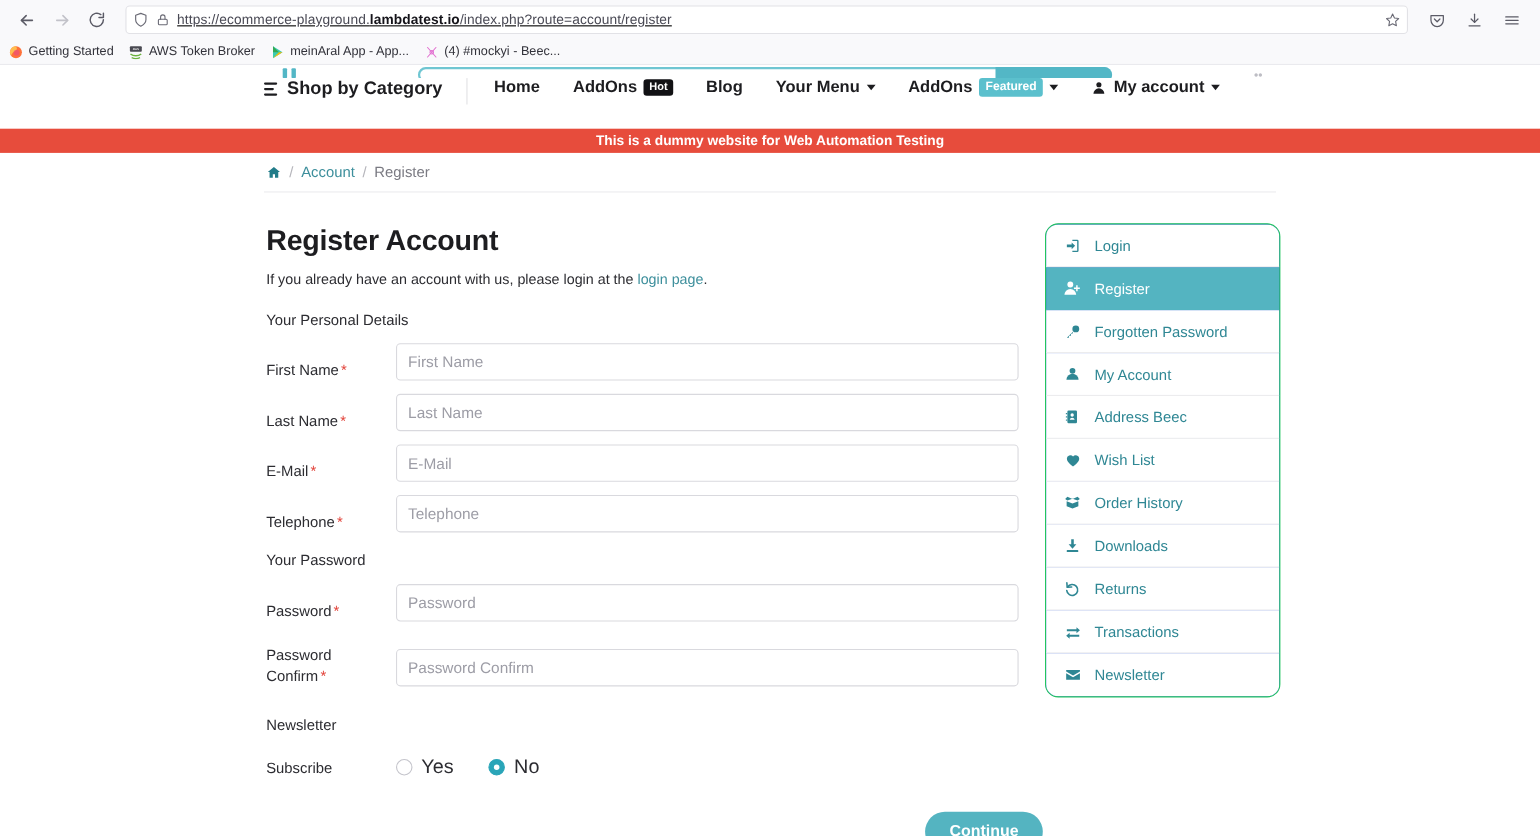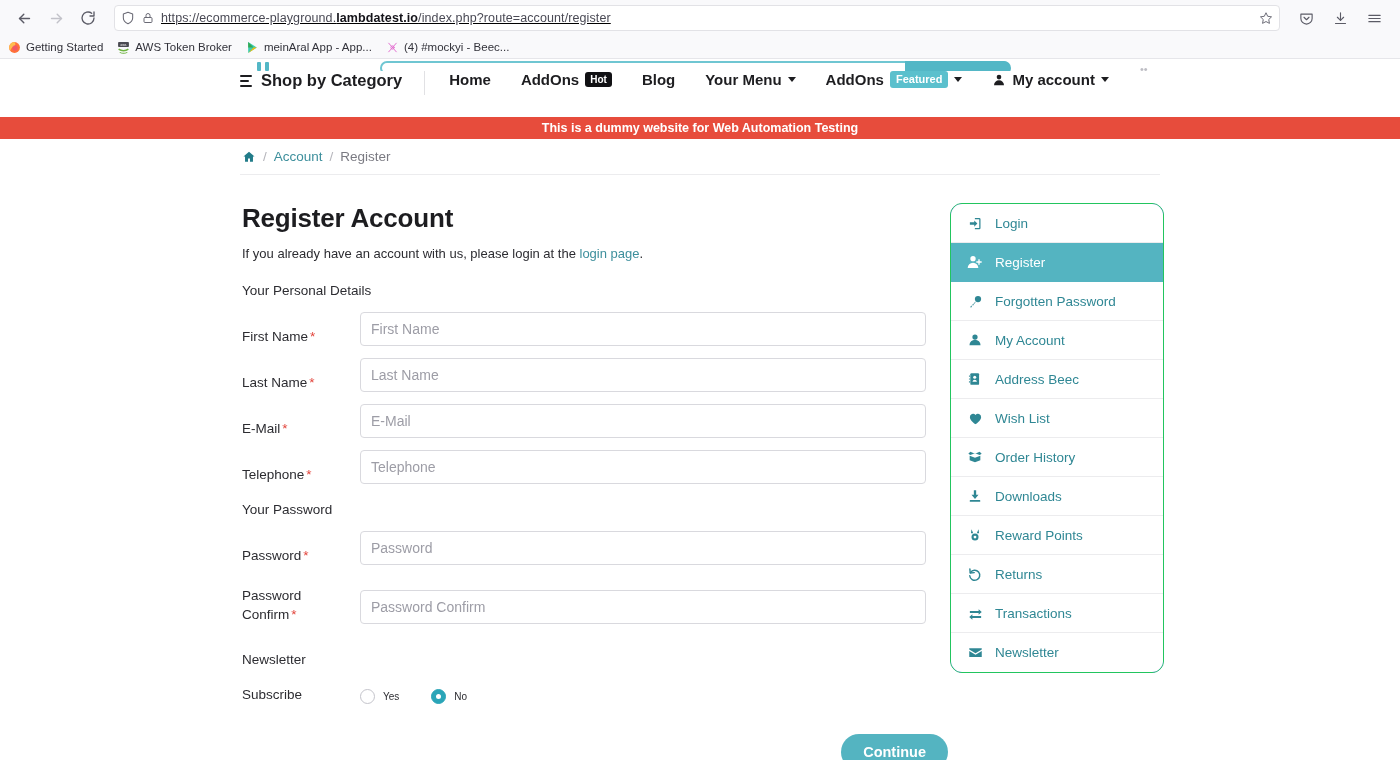--- a/index.html
+++ b/index.html
@@ -272,21 +272,21 @@
     display:flex; align-items:center; justify-content:center;
     flex:none;
   }
   .radio-mark.on {
     background: #2aa5b8;
     border-color: #2aa5b8;
   }
   .radio-mark.on::after {
     content:""; width:5px; height:5px; border-radius:50%; background:#fff; display:block;
   }
-  .radio-label { font-size: 10px; color:#2c2c31; }
+  .radio-label { font-size: 18px; color:#2c2c31; }
 
   
   #agree-row {
     display: flex;
     align-items: center;
     justify-content: flex-end;
     gap: 16px;
     margin-top: 30px;
     padding-right: 0px;
   }
@@ -685,30 +685,20 @@
             <span class="acc-ico">
               <svg width="14" height="14" viewBox="0 0 24 24" fill="currentColor">
                     <path d="M10 2h4v8h4l-6 7-6-7h4z"></path>
                     <rect x="3" y="19" width="18" height="3" rx="1"></rect>
                   </svg>
             </span>
             <span>Downloads</span>
           </div>
 
 
-          <div class="acc-item">
-            <span class="acc-ico">
-              <svg width="14" height="14" viewBox="0 0 24 24" fill="currentColor">
-                    <path d="M6 2l3 7H5zM18 2l-3 7h4z"></path>
-                    <circle cx="12" cy="15.5" r="6"></circle>
-                    <circle cx="12" cy="15.5" r="2.4" fill="#fff"></circle>
-                  </svg>
-            </span>
-            <span>Reward Points</span>
-          </div>
 
           <div class="acc-item">
             <span class="acc-ico">
               <svg width="15" height="15" viewBox="0 0 24 24" fill="none" stroke="currentColor" stroke-width="2.3" stroke-linecap="round" stroke-linejoin="round">
                     <path d="M4 9a8 8 0 1 1-1.2 5"></path>
                     <polyline points="3 3 3.5 9.5 10 9"></polyline>
                   </svg>
             </span>
             <span>Returns</span>
           </div>

